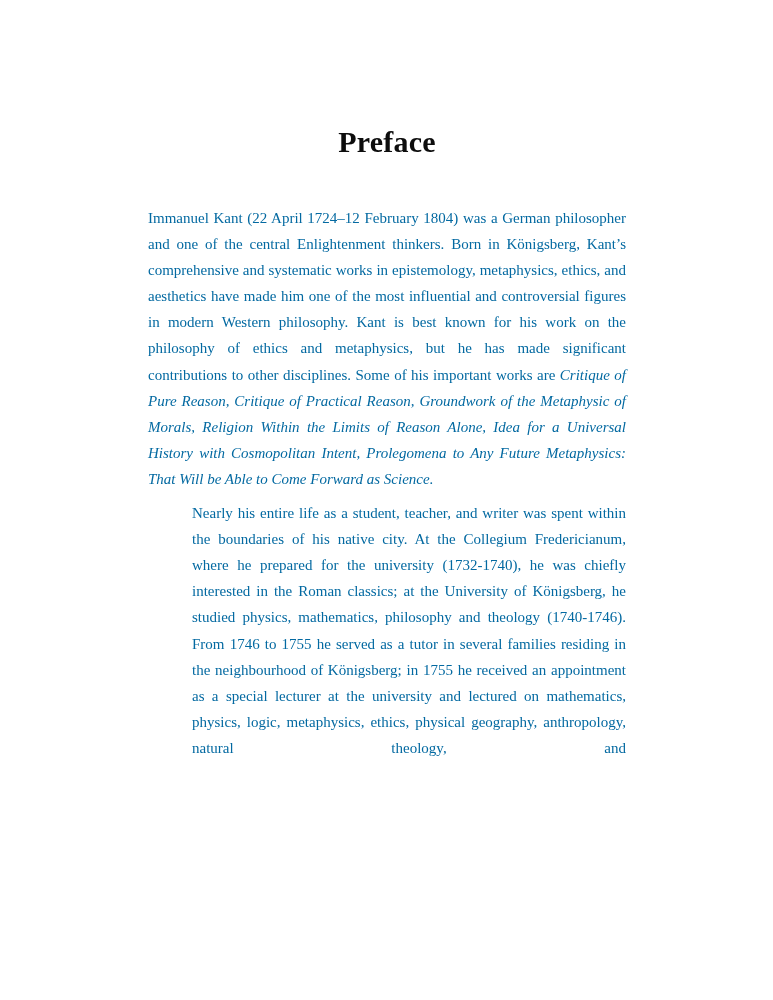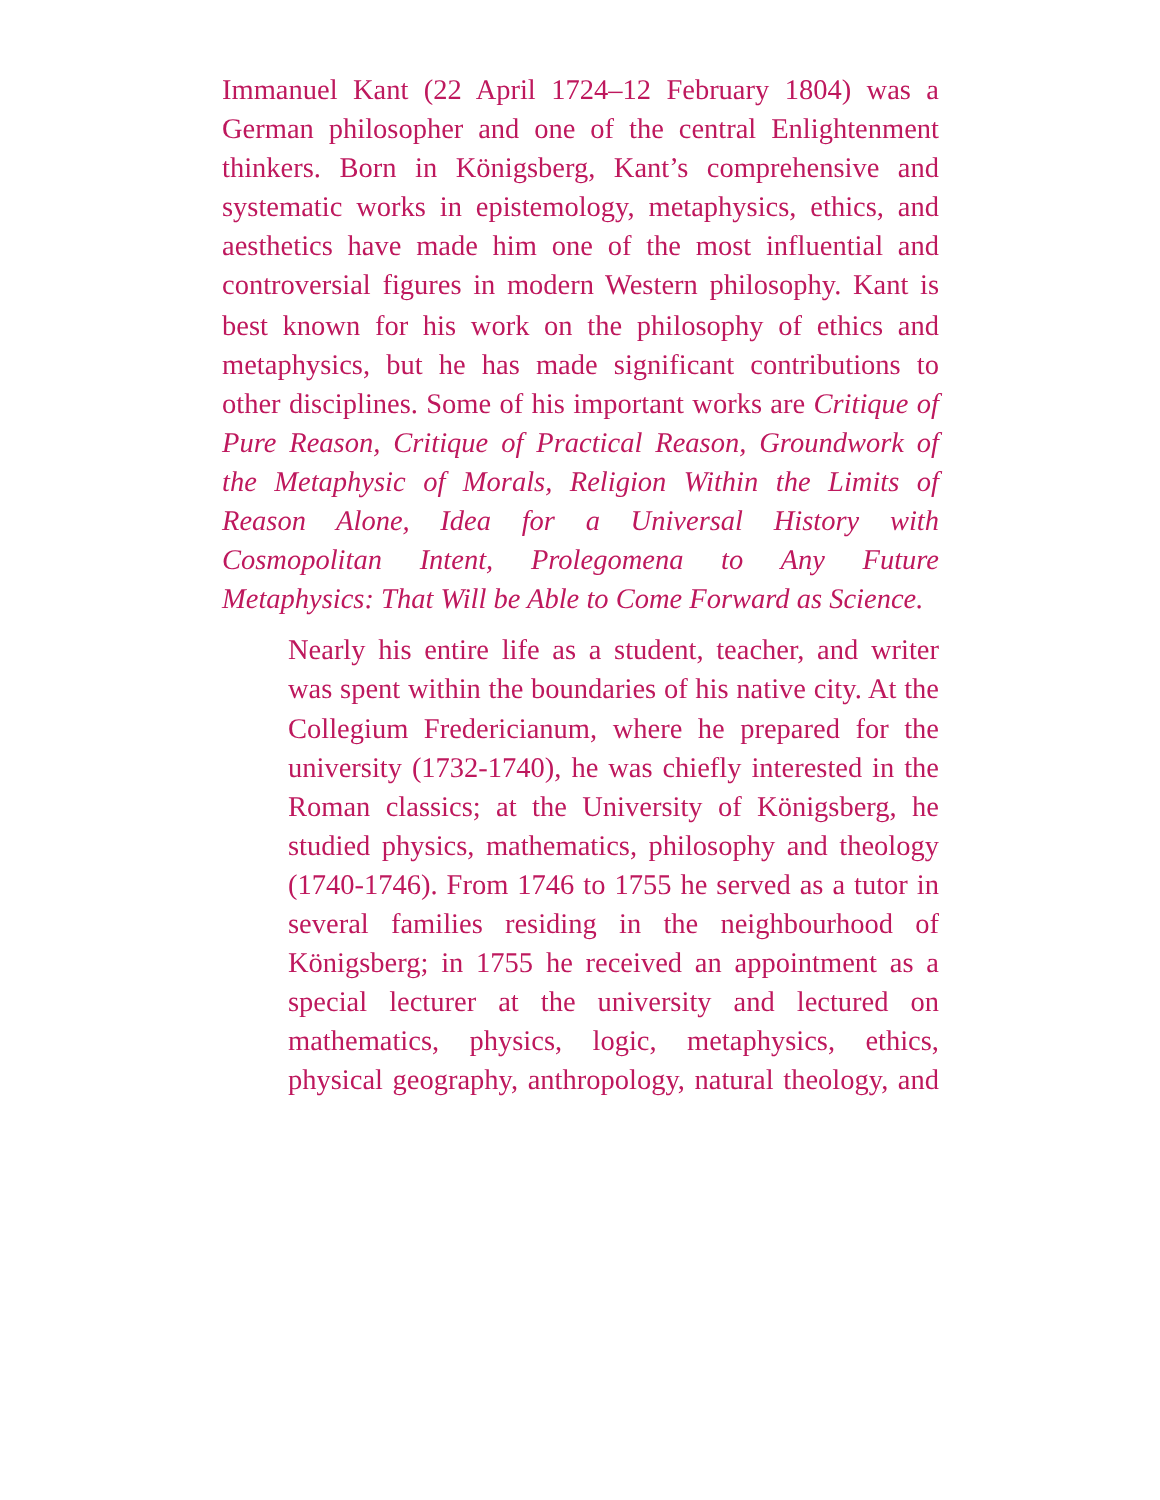--- a/index.html
+++ b/index.html
@@ -44,25 +44,25 @@
     color: #0d0d0d;
   }
 
   .body-block {
     padding-top: 48px;
   }
 
   p.para {
     margin: 0;
     padding: 0;
-    font-size: 19px;
+    font-size: 15px;
     line-height: 26.1px;
     text-align: justify;
     text-justify: inter-word;
-    color: #be185d;
+    color: #0369a1;
     hyphens: none;
     -webkit-hyphens: none;
   }
 
   p.para + p.para {
     margin-top: 8px;
   }
 
   
   p.para.continues {
@@ -78,20 +78,21 @@
   .title-run {
     font-style: italic;
   }
 </style>
 </head>
 <body style="background: rgb(255, 255, 255); color: rgb(17, 17, 17);">
 
 <div class="page">
   <div class="content-column">
 
+    <h1 class="chapter-title">Preface</h1>
 
     <div class="body-block">
 
       <p class="para"><span class="roman-run">Immanuel Kant (22 April 1724–12 February 1804) was a German philosopher and one of the central Enlightenment thinkers. Born in Königsberg, Kant’s comprehensive and systematic works in epistemology, metaphysics, ethics, and aesthetics have made him one of the most influential and controversial figures in modern Western philosophy. Kant is best known for his work on the philosophy of ethics and metaphysics, but he has made significant contributions to other disciplines. Some of his important works are </span><span class="title-run">Critique of Pure Reason, Critique of Practical Reason, Groundwork of the Metaphysic of Morals, Religion Within the Limits of Reason Alone, Idea for a Universal History with Cosmopolitan Intent, Prolegomena to Any Future Metaphysics: That Will be Able to Come Forward as Science.</span></p>
 
       <p class="para continues"><span class="roman-run">Nearly his entire life as a student, teacher, and writer was spent within the boundaries of his native city. At the Collegium Fredericianum, where he prepared for the university (1732-1740), he was chiefly interested in the Roman classics; at the University of Königsberg, he studied physics, mathematics, philosophy and theology (1740-1746). From 1746 to 1755 he served as a tutor in several families residing in the neighbourhood of Königsberg; in 1755 he received an appointment as a special lecturer at the university and lectured on mathematics, physics, logic, metaphysics, ethics, physical geography, anthropology, natural theology, and</span></p>
 
     </div>
   </div>
 </div>

